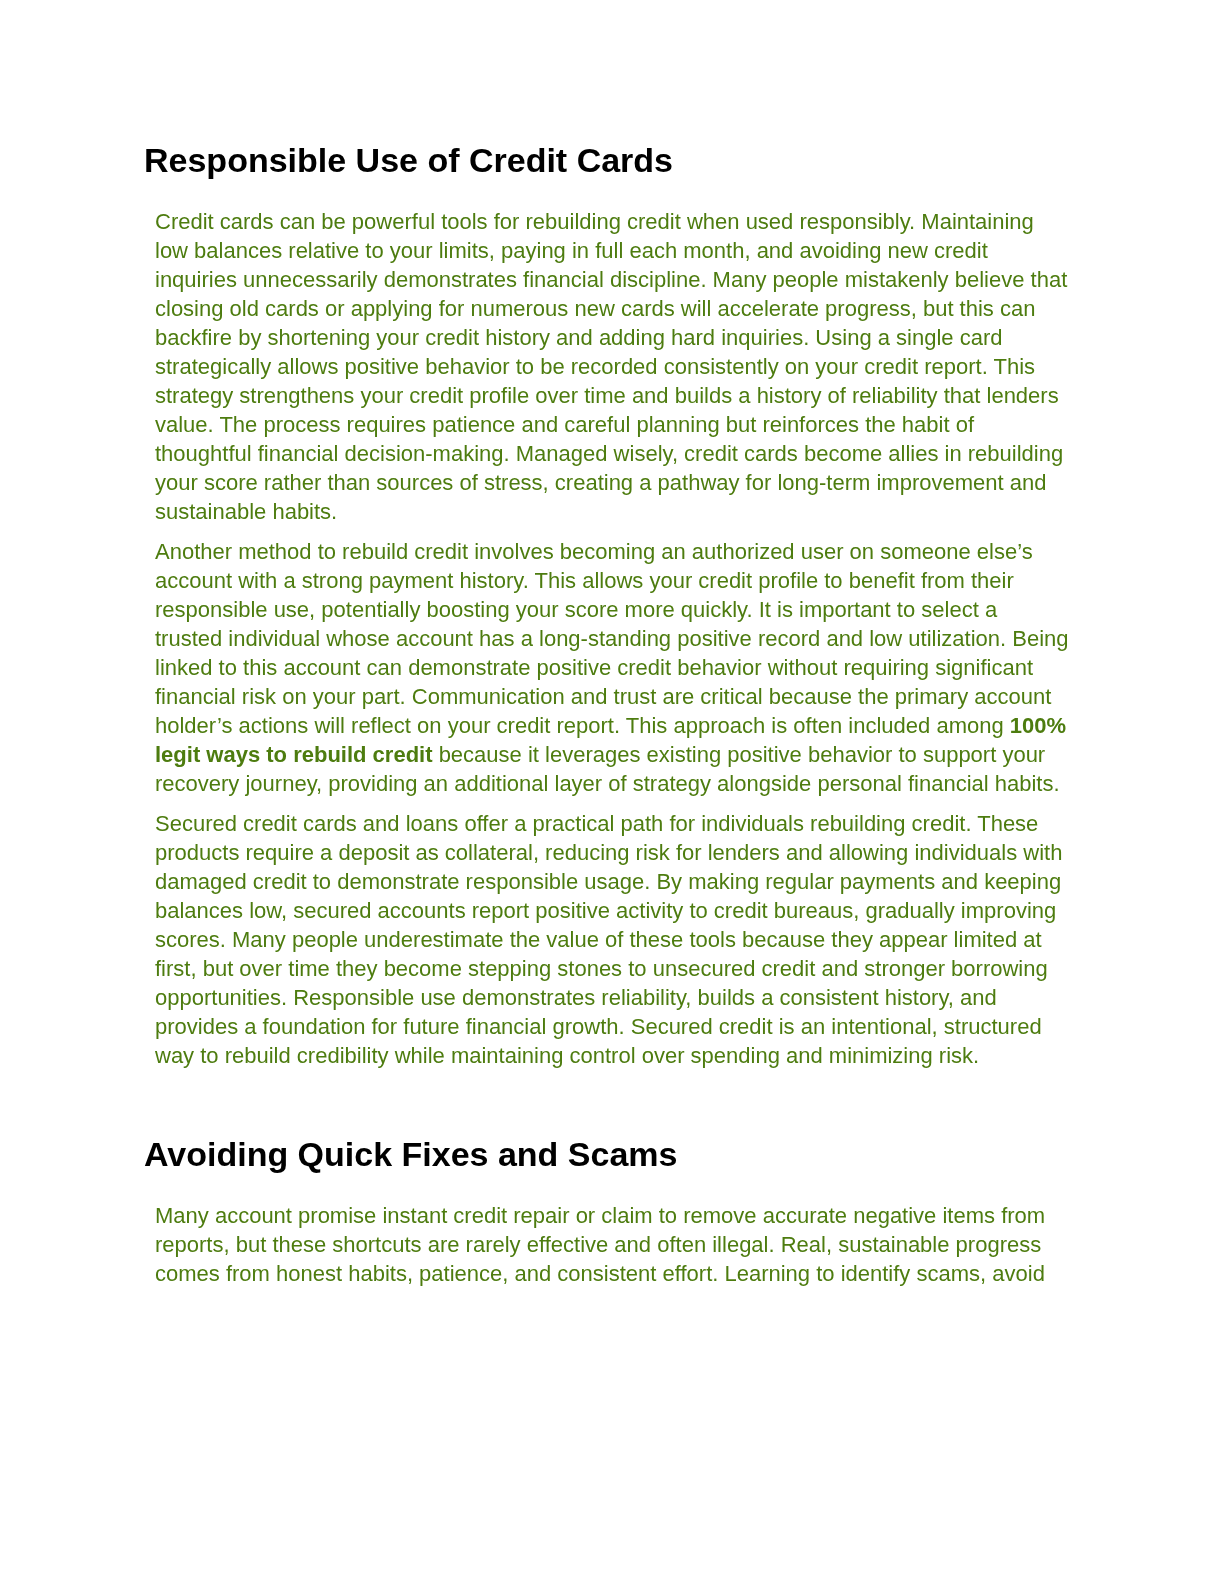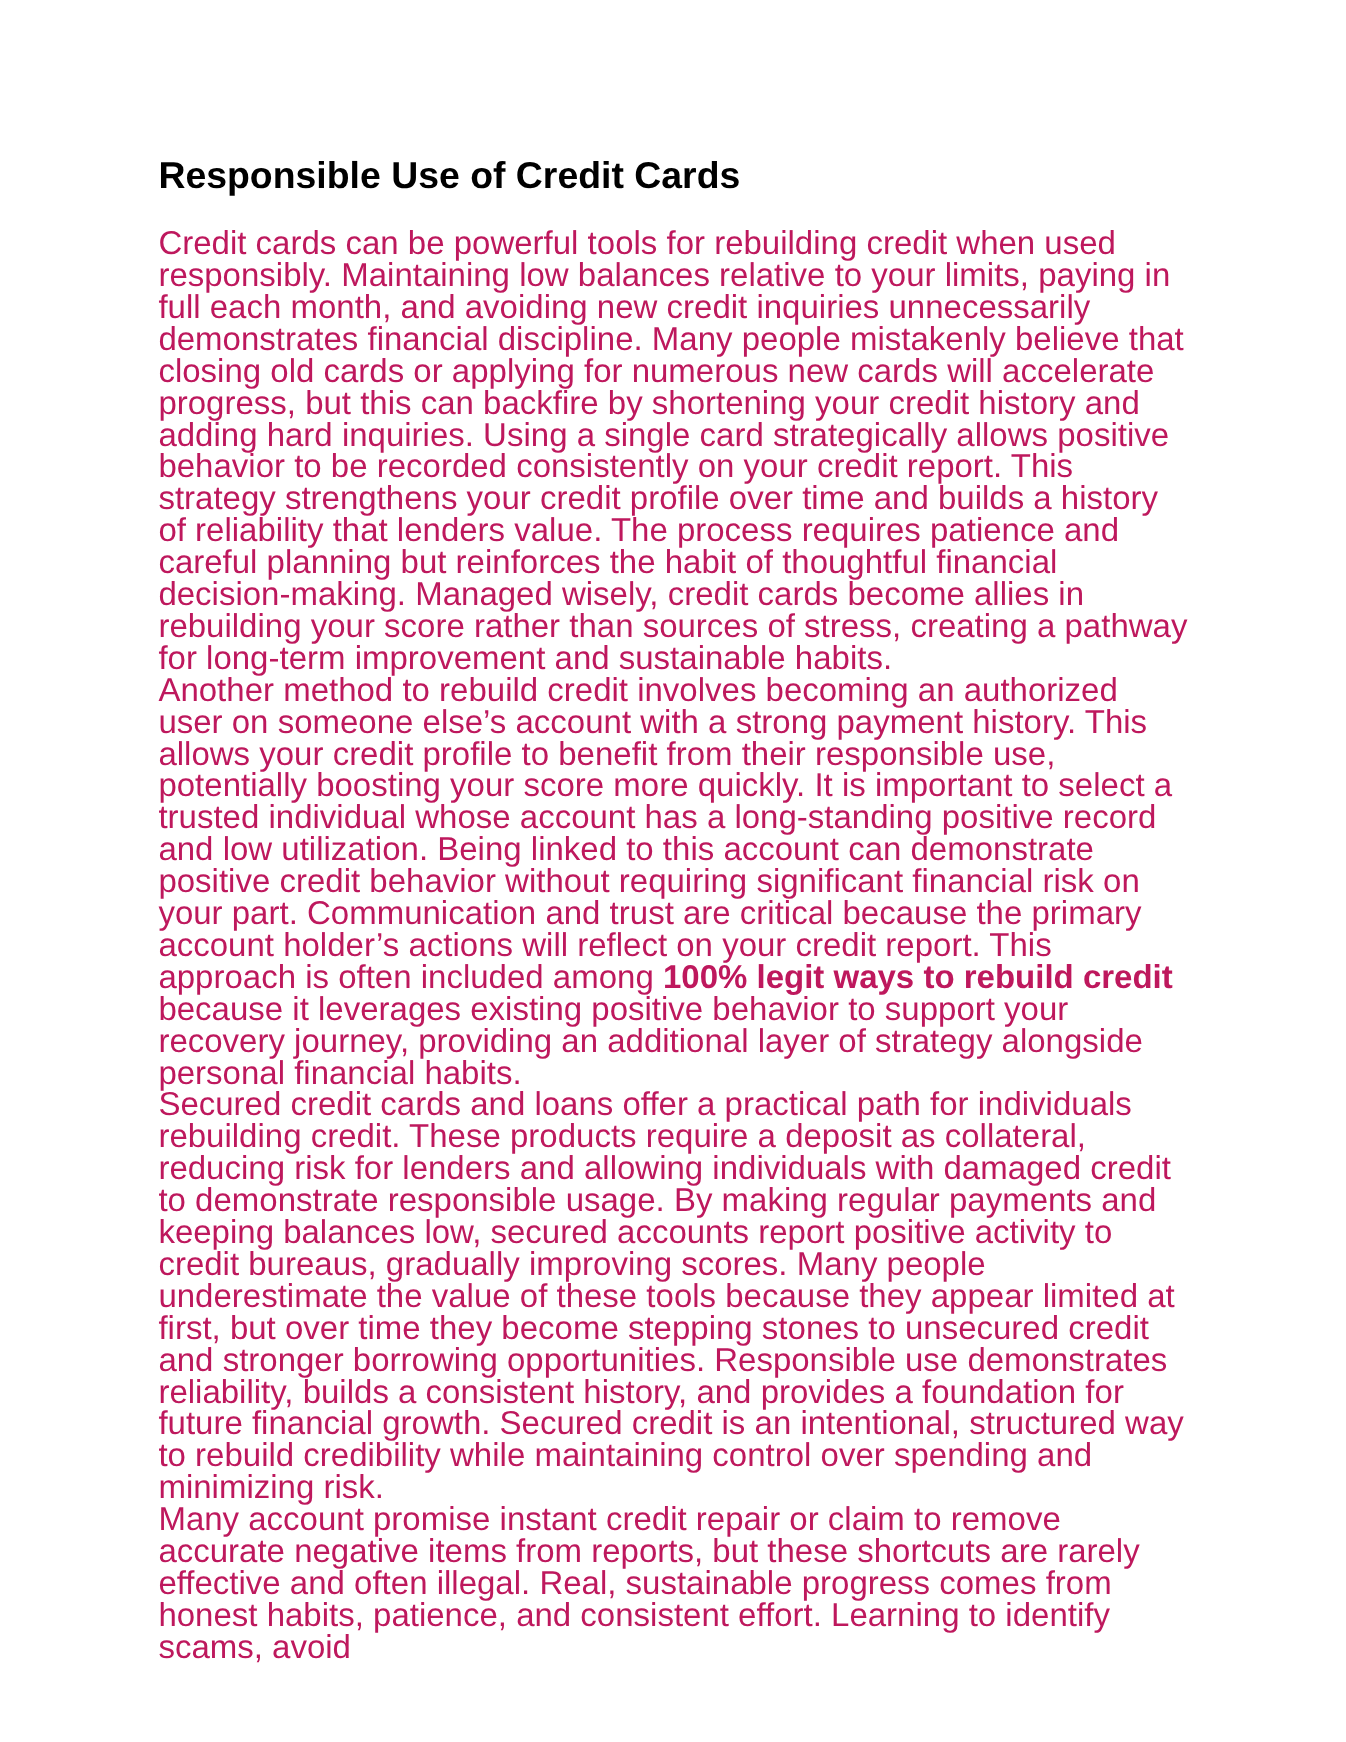--- a/index.html
+++ b/index.html
@@ -24,25 +24,25 @@
     line-height: 1.2;
     font-weight: 700;
     margin: 64px 0 26px 0;
     color: #000000;
     letter-spacing: 0;
   }
   .doc-section:first-child h1 {
     margin-top: 0;
   }
   .doc-section p {
-    font-size: 30px;
+    font-size: 22px;
     line-height: 29px;
     font-weight: 400;
-    margin: 0;
-    color: #be185d;
+    margin: 11px;
+    color: #4d7c0f;
   }
   .doc-section p strong {
     font-weight: 700;
   }
 </style>
 </head>
 <body>
 
 <div class="doc-page">
 
@@ -53,16 +53,17 @@
 
   <div class="doc-section">
     <p><span>Another method to rebuild credit involves becoming an authorized user on someone else’s account with a strong payment history. This allows your credit profile to benefit from their responsible use, potentially boosting your score more quickly. It is important to select a trusted individual whose account has a long-standing positive record and low utilization. Being linked to this account can demonstrate positive credit behavior without requiring significant financial risk on your part. Communication and trust are critical because the primary account holder’s actions will reflect on your credit report. This approach is often included among </span><strong>100% legit ways to rebuild credit</strong><span> because it leverages existing positive behavior to support your recovery journey, providing an additional layer of strategy alongside personal financial habits.</span></p>
   </div>
 
   <div class="doc-section">
     <p><span>Secured credit cards and loans offer a practical path for individuals rebuilding credit. These products require a deposit as collateral, reducing risk for lenders and allowing individuals with damaged credit to demonstrate responsible usage. By making regular payments and keeping balances low, secured accounts report positive activity to credit bureaus, gradually improving scores. Many people underestimate the value of these tools because they appear limited at first, but over time they become stepping stones to unsecured credit and stronger borrowing opportunities. Responsible use demonstrates reliability, builds a consistent history, and provides a foundation for future financial growth. Secured credit is an intentional, structured way to rebuild credibility while maintaining control over spending and minimizing risk.</span></p>
   </div>
 
   <div class="doc-section">
+    <h1>Avoiding Quick Fixes and Scams</h1>
     <p><span>Many account promise instant credit repair or claim to remove accurate negative items from reports, but these shortcuts are rarely effective and often illegal. Real, sustainable progress comes from honest habits, patience, and consistent effort. Learning to identify scams, avoid</span></p>
   </div>
 
 </div>
 
 </body></html>

